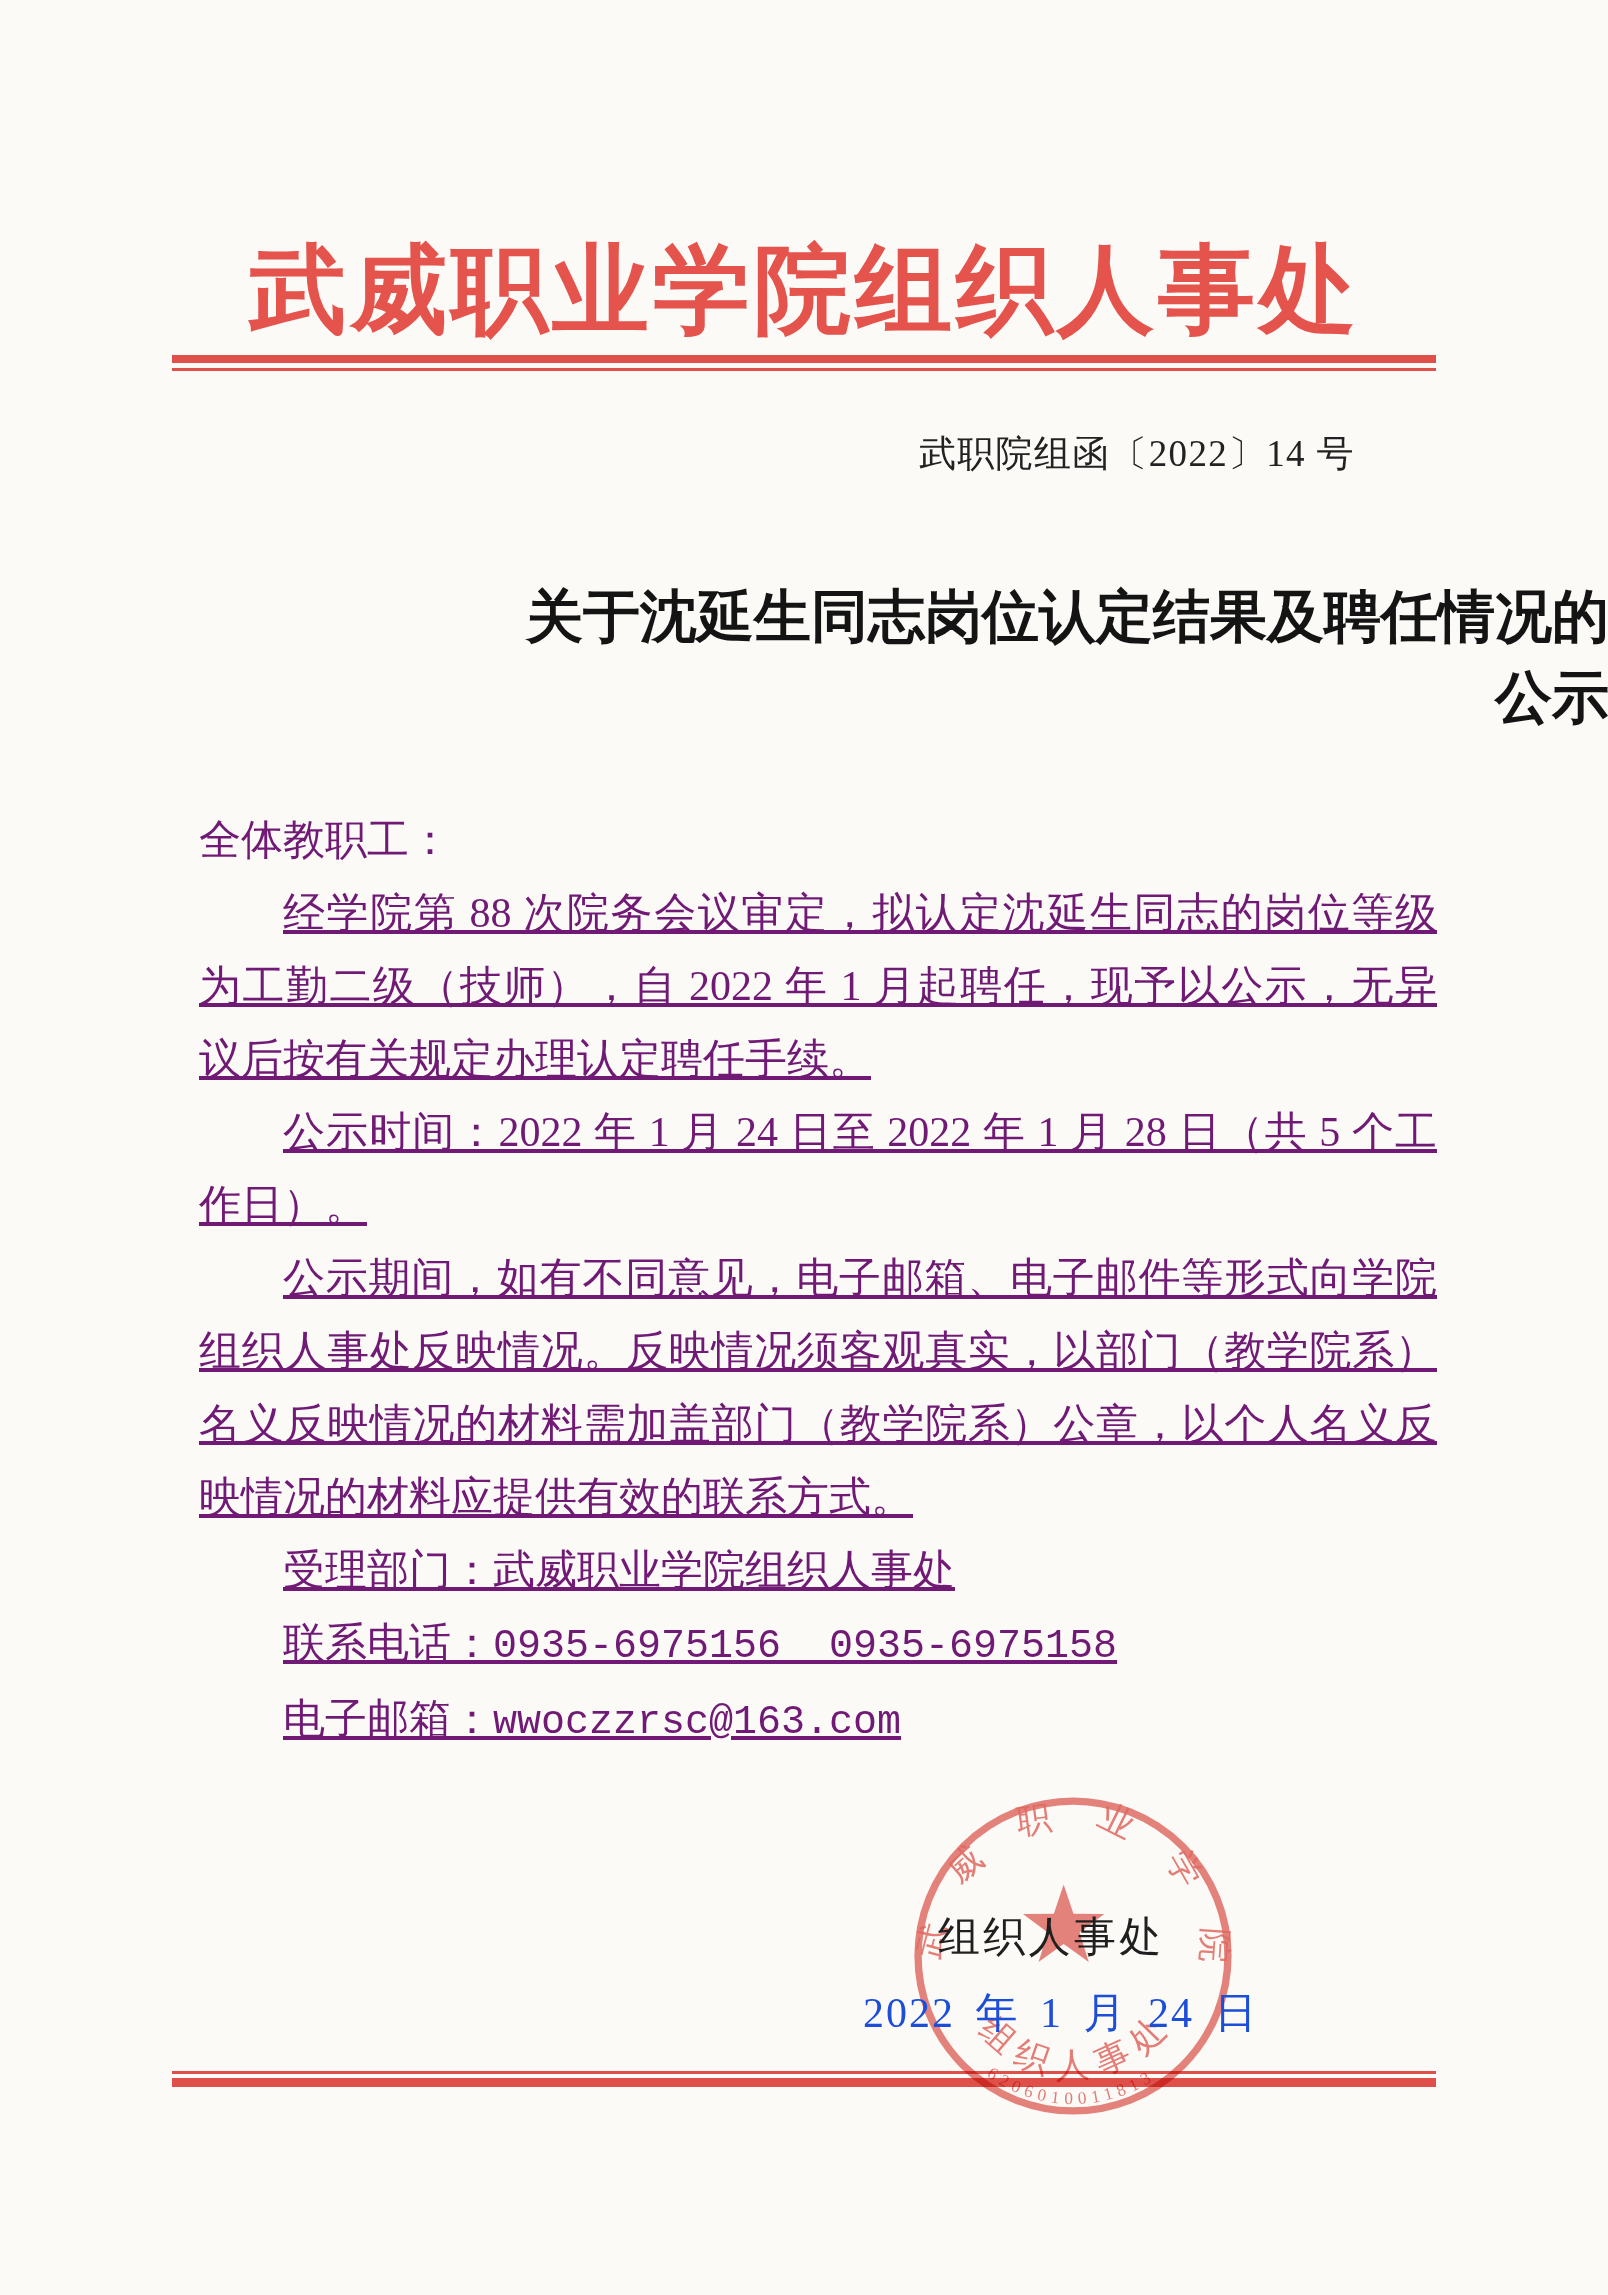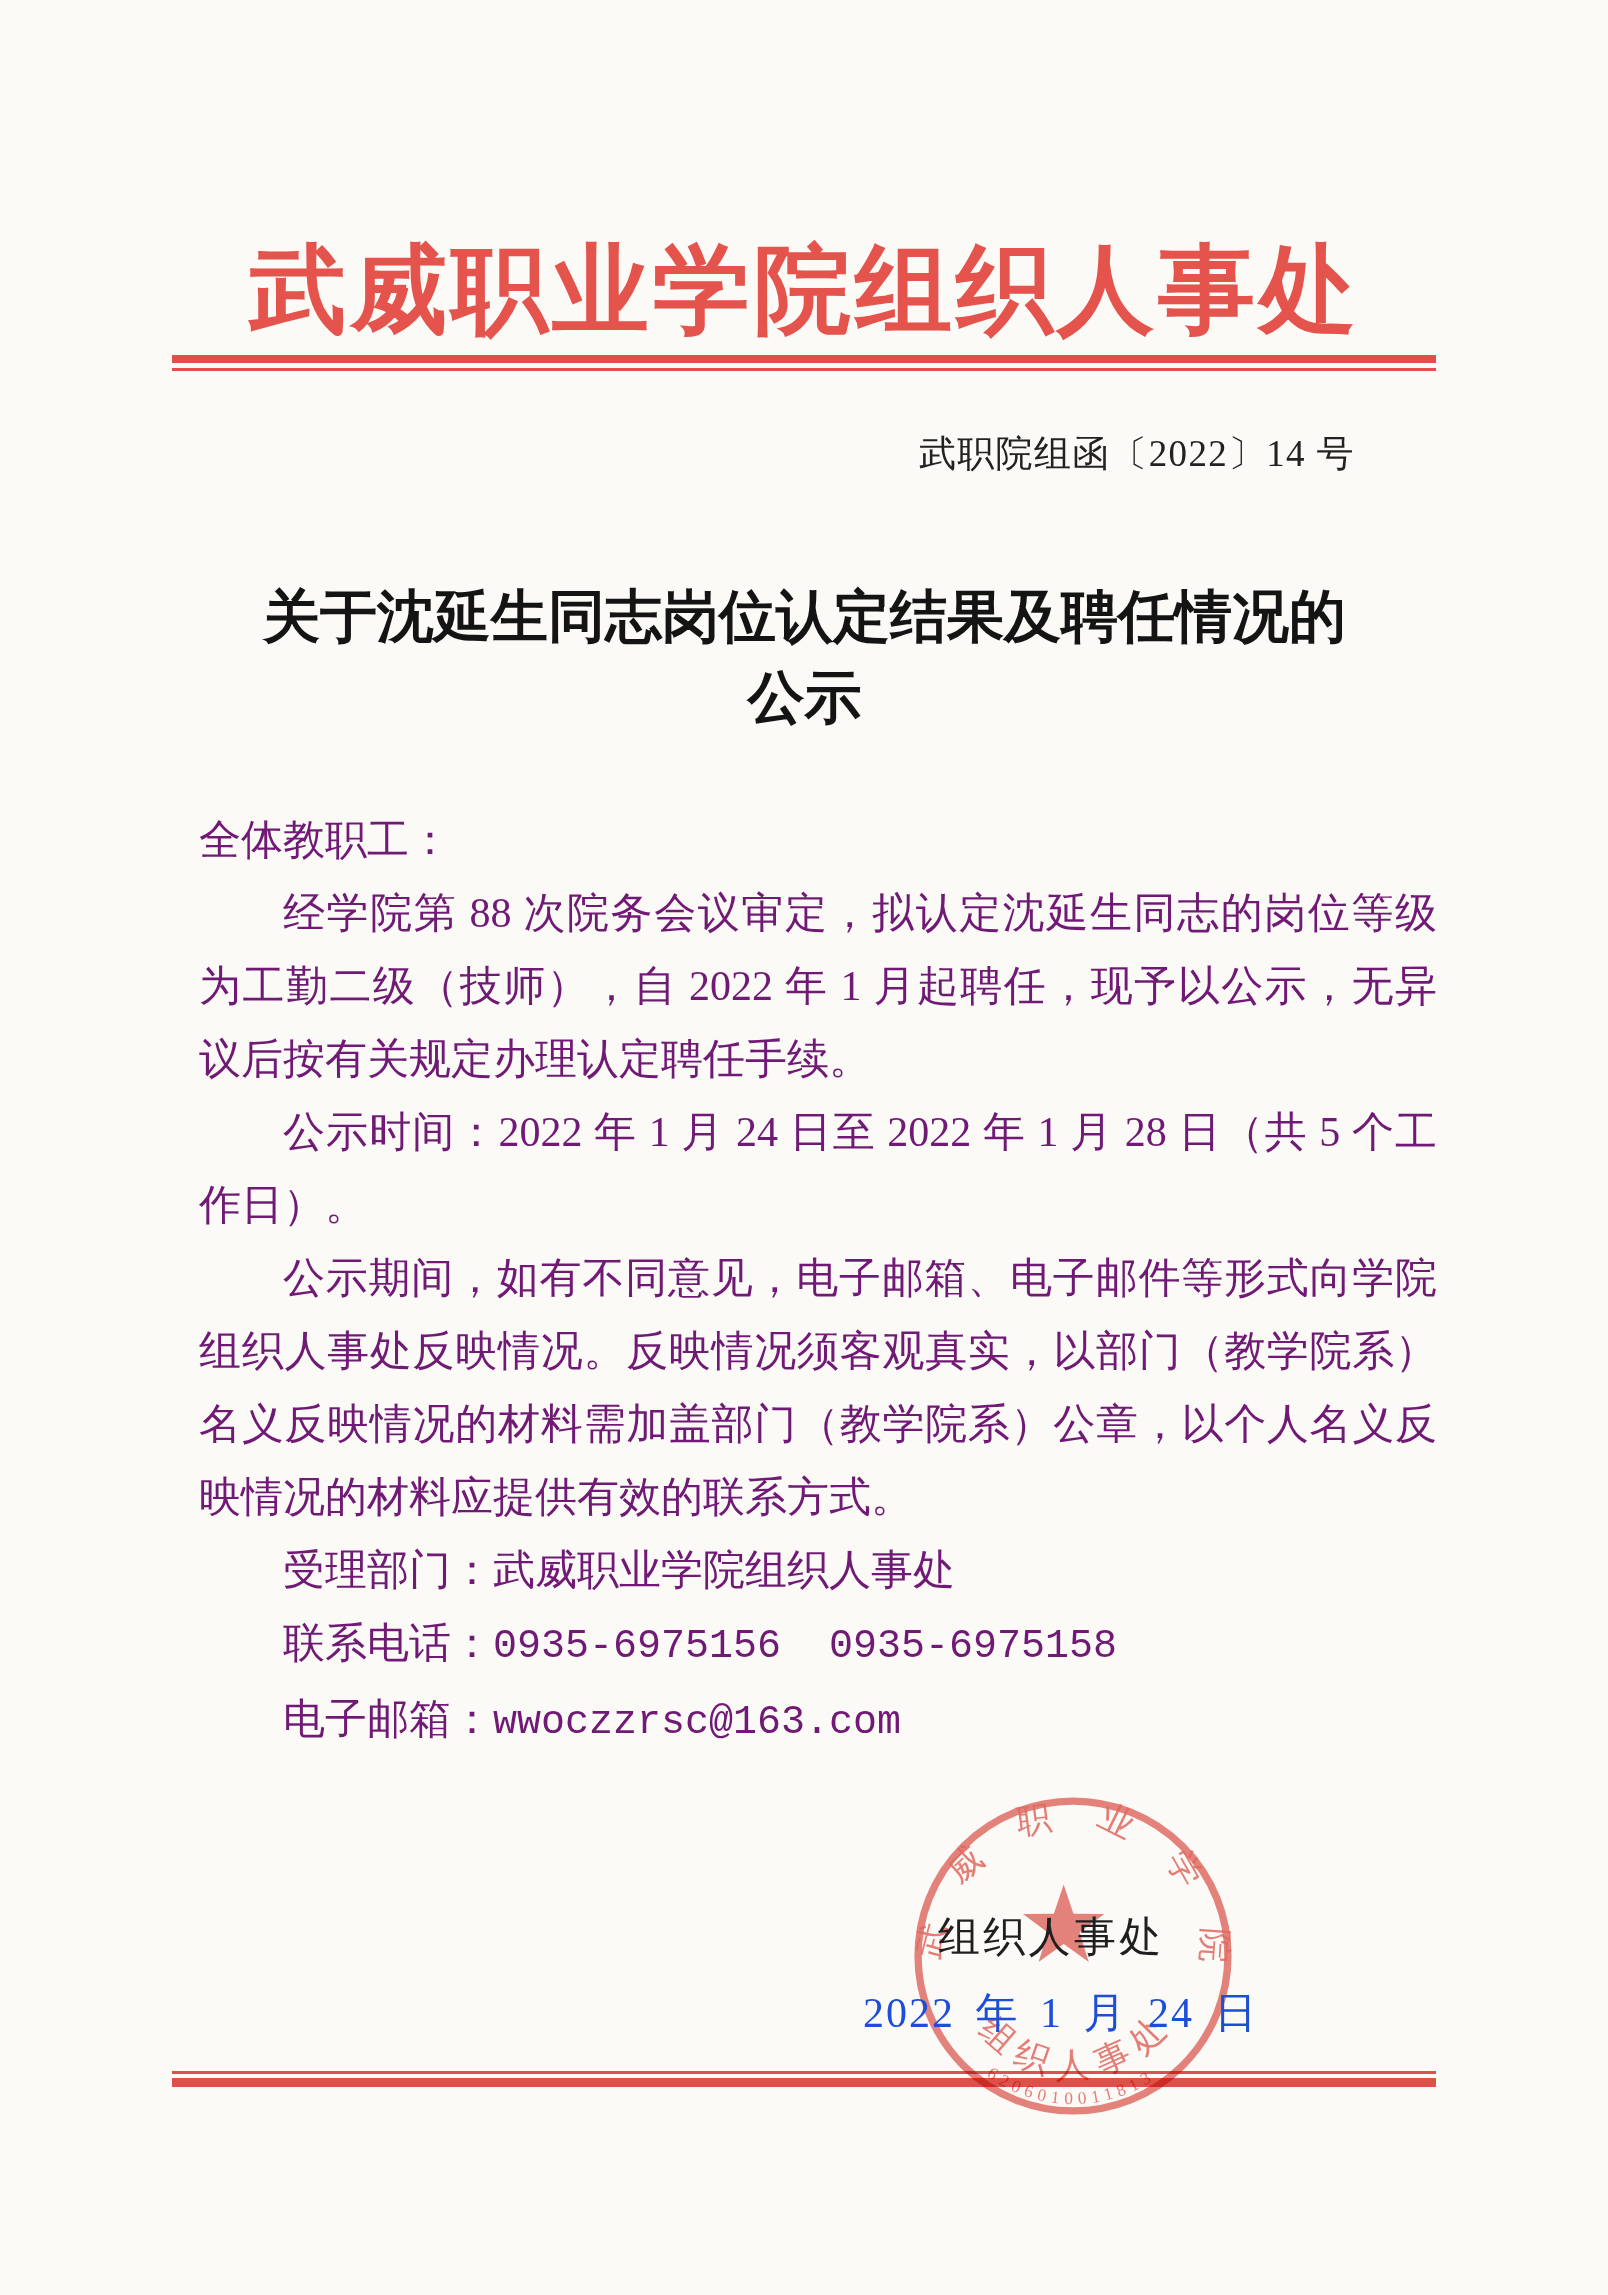--- a/index.html
+++ b/index.html
@@ -36,40 +36,40 @@
     font-size: 37px;
     letter-spacing: 1.3px;
     color: #222;
     white-space: nowrap;
     z-index: 3;
   }
 
   .doc-title {
     position: absolute;
     top: 576px; left: 0; right: 0;
-    text-align: center;
+    text-align: right;
     font-size: 57px;
     line-height: 81px;
     font-weight: 700;
     color: #141414;
     z-index: 3;
   }
 
   .body-text {
     position: absolute;
     left: 199px; top: 804px;
     width: 1238px;
     font-size: 42px;
     line-height: 73px;
     text-align: justify;
     color: #701a75;
     z-index: 3;
   }
   .body-text p { margin: 0; }
-  .indent { text-indent: 84px; }
+  .indent { text-indent: 84px; text-decoration: underline; }
   .contact-value { white-space: pre; }
   .mono { font-family: "Liberation Mono", monospace; font-size: 40px; }
 
   .sig-dept {
     position: absolute;
     left: 938px; top: 1909px;
     font-size: 42px;
     letter-spacing: 3.3px;
     color: #1f1f1f;
     white-space: nowrap;

